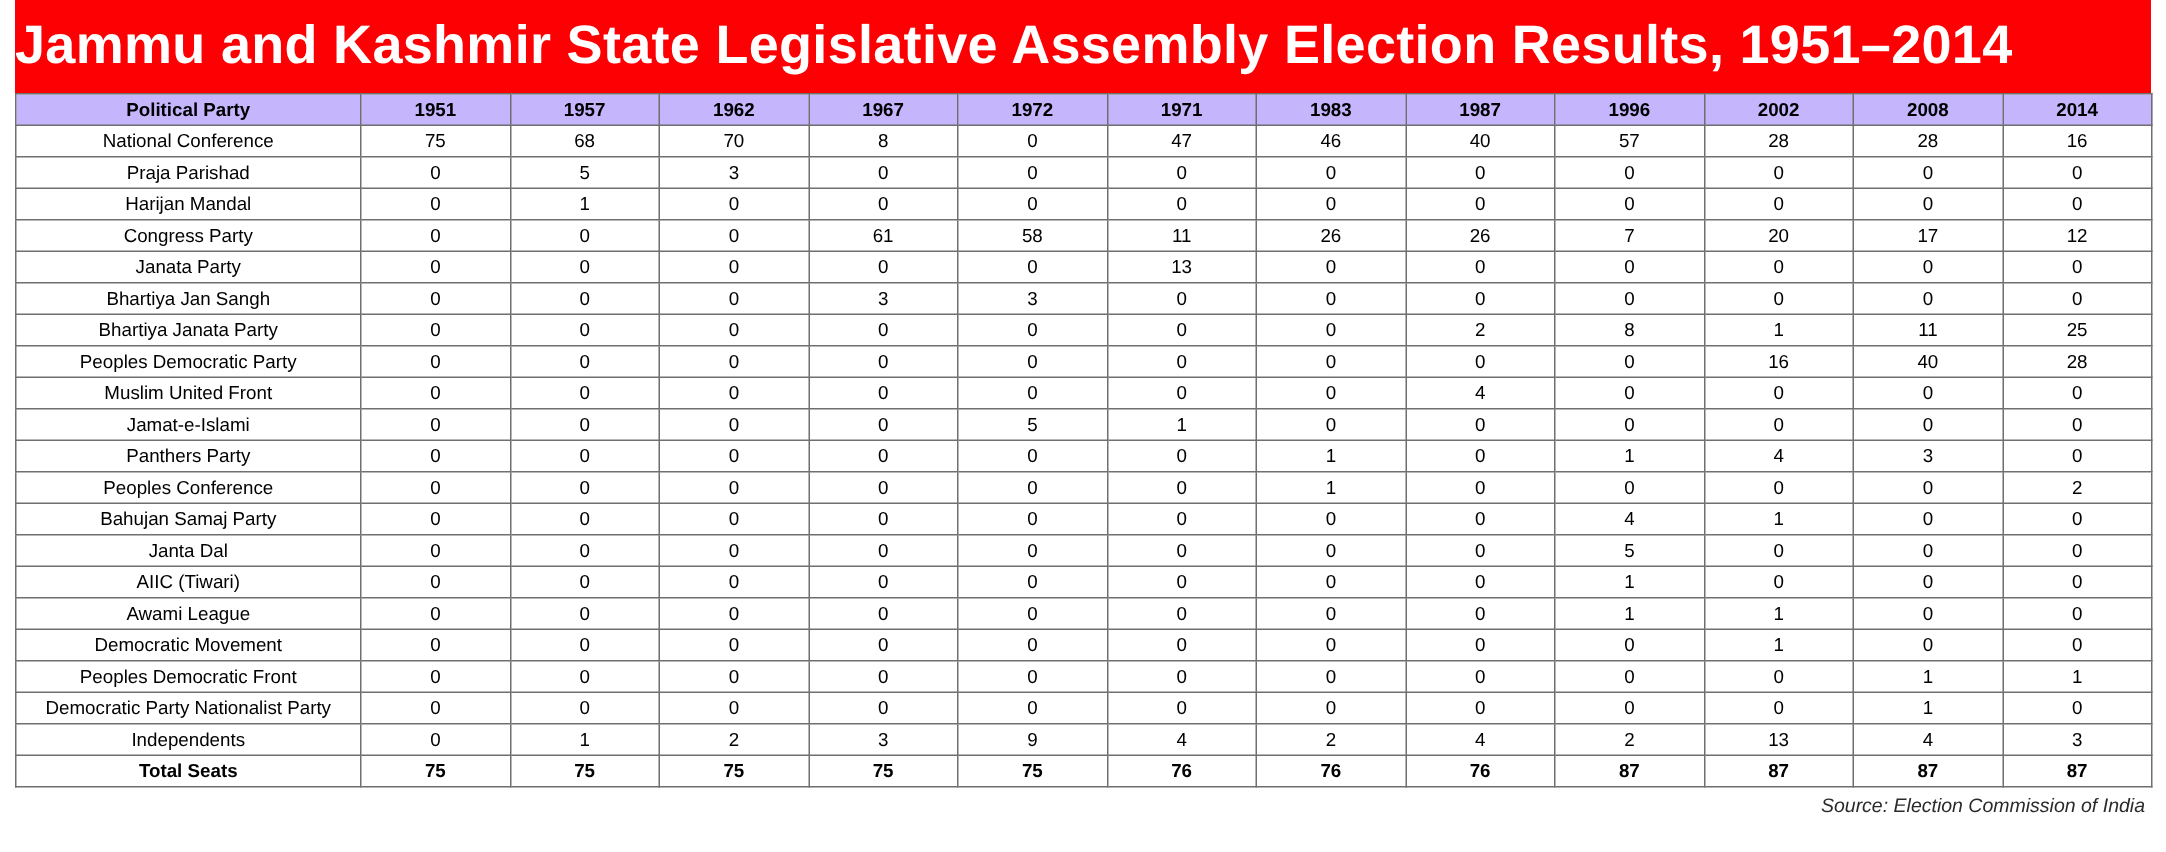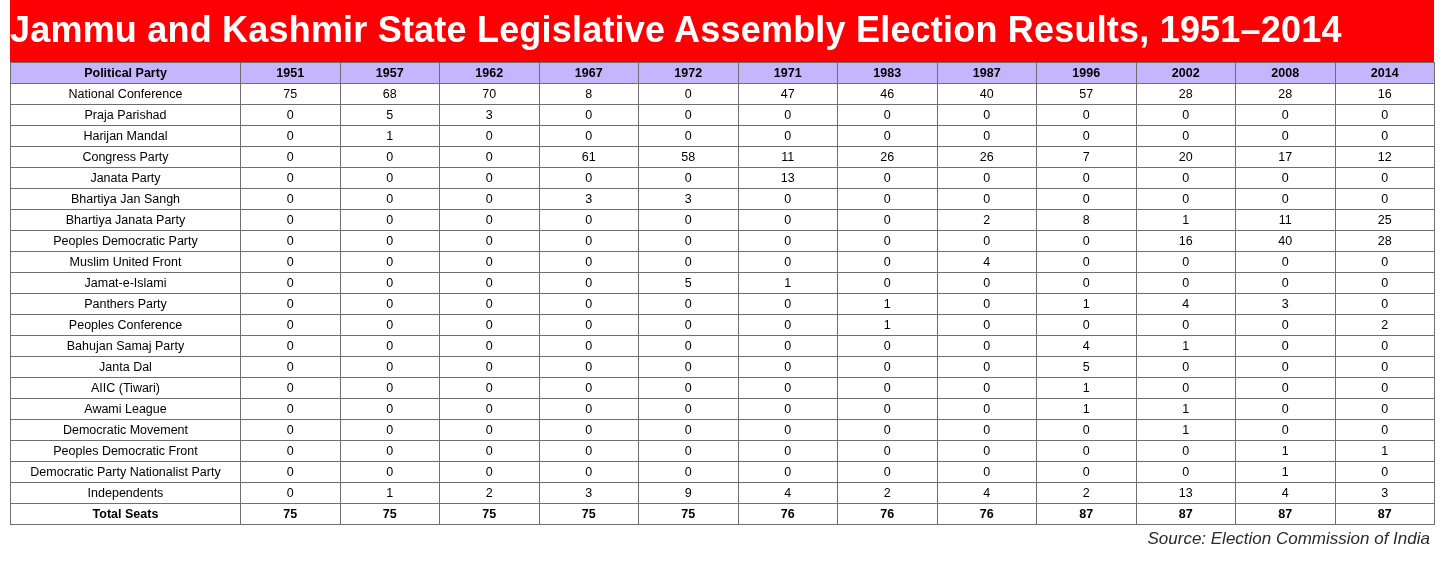--- a/index.html
+++ b/index.html
@@ -65,21 +65,21 @@
   tr.total-row td {
     font-weight: bold;
   }
   tr.total-row td.party-name {
     font-weight: bold;
   }
   .col-party { width: 230px; }
   .col-year { width: 99.5px; }
   .source {
     text-align: right;
-    font-size: 17px;
+    font-size: 13px;
     font-style: italic;
     color: #2a2a2a;
     margin: 4px 14px 0 0;
   }
 </style>
 </head>
 <body>
 
 <div class="page">
 

